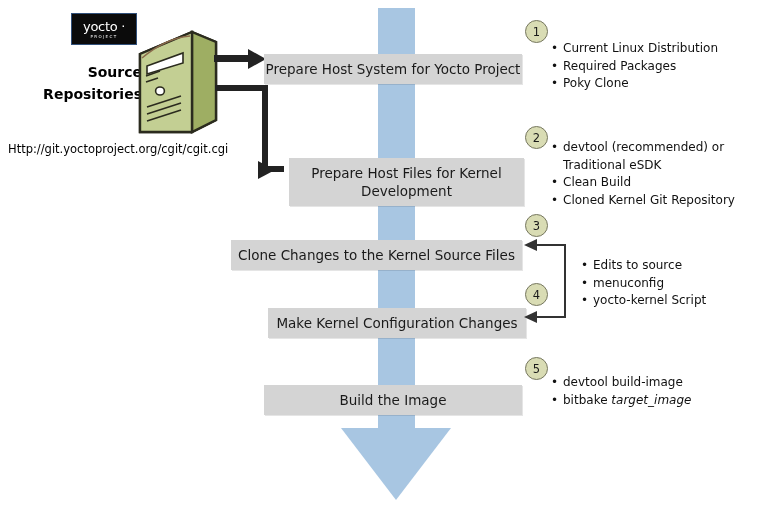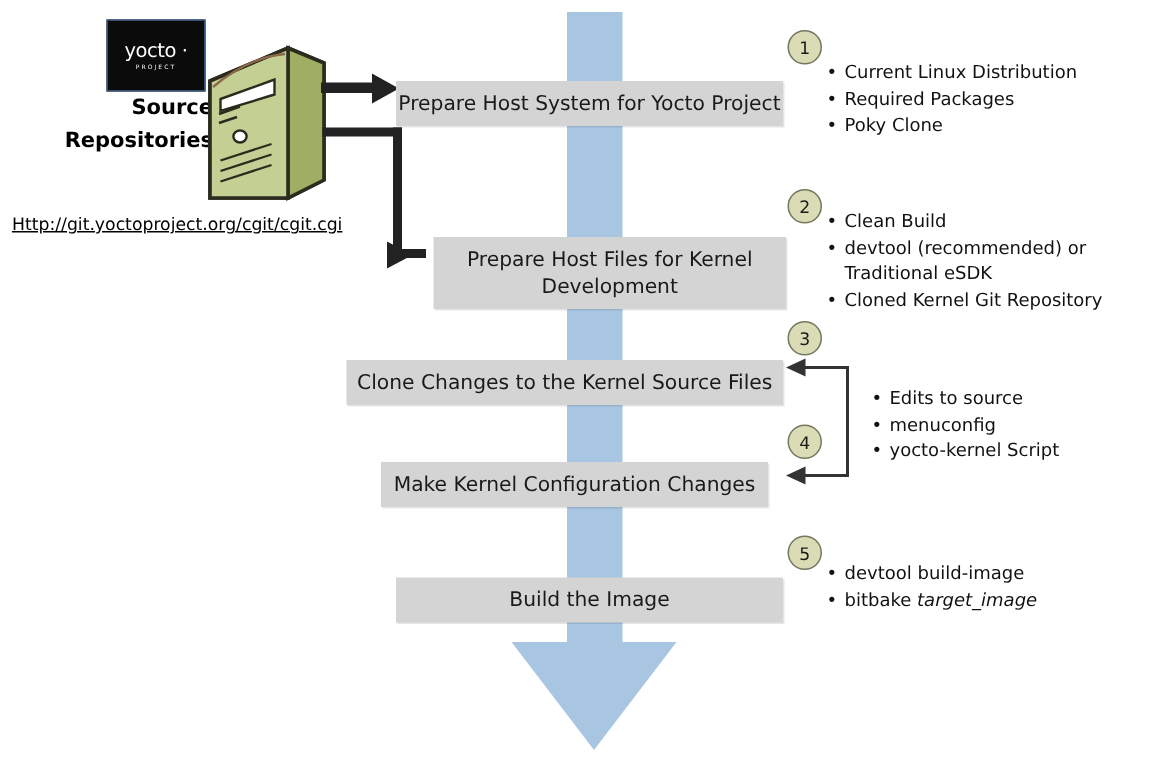--- a/index.html
+++ b/index.html
@@ -37,21 +37,21 @@
     border-right: 55px solid transparent;
     border-top: 72px solid #a8c6e2;
   }
 
   
   .yocto-logo {
     position: absolute;
     left: 71px;
     top: 13px;
     width: 66px;
-    height: 48px;
+    height: 32px;
     background: #0b0b0b;
     border: 1px solid #31507a;
     box-sizing: border-box;
     display: flex;
     flex-direction: column;
     align-items: center;
     justify-content: center;
     line-height: 1;
   }
   .yocto-word {
@@ -79,21 +79,20 @@
     color: #000000;
     line-height: 1.55;
   }
   .src-url {
     position: absolute;
     left: 8px;
     top: 142px;
     font-size: 11.5px;
     color: #000000;
     white-space: nowrap;
-    text-decoration: underline;
   }
 
   
   .server {
     position: absolute;
     left: 136px;
     top: 28px;
     width: 84px;
     height: 110px;
   }
@@ -110,21 +109,21 @@
     align-items: center;
     justify-content: center;
     text-align: center;
     line-height: 1.35;
     box-sizing: border-box;
     margin-top: 10px;
   }
   #box1 { left: 264px; top: 44px;  width: 258px; height: 30px; }
   #box2 { left: 289px; top: 148px; width: 235px; height: 48px; }
   #box3 { left: 231px; top: 230px; width: 291px; height: 30px; }
-  #box4 { left: 254px; top: 298px; width: 258px; height: 30px; }
+  #box4 { left: 268px; top: 298px; width: 258px; height: 30px; }
   #box5 { left: 264px; top: 375px; width: 258px; height: 30px; }
 
   
   .conn { position: absolute; background: #222222; }
   #c1-line { left: 214px; top: 55px; width: 37px; height: 7px; }
   #c1-head {
     position: absolute; left: 248px; top: 49px; width: 0; height: 0;
     border-top: 10px solid transparent;
     border-bottom: 10px solid transparent;
     border-left: 18px solid #222222;
@@ -265,23 +264,23 @@
   <div class="step-circle" id="n4">4</div>
   <div class="step-circle" id="n5">5</div>
 
   <ul class="blist" id="list1">
     <li>Current Linux Distribution</li>
     <li>Required Packages</li>
     <li>Poky Clone</li>
   </ul>
 
   <ul class="blist" id="list2">
-    <li>Clean Build</li>
     <li>devtool (recommended) or
 Traditional eSDK</li>
+    <li>Clean Build</li>
     <li>Cloned Kernel Git Repository</li>
   </ul>
 
   <ul class="blist" id="list34">
     <li>Edits to source</li>
     <li>menuconfig</li>
     <li>yocto-kernel Script</li>
   </ul>
 
   <ul class="blist" id="list5">

